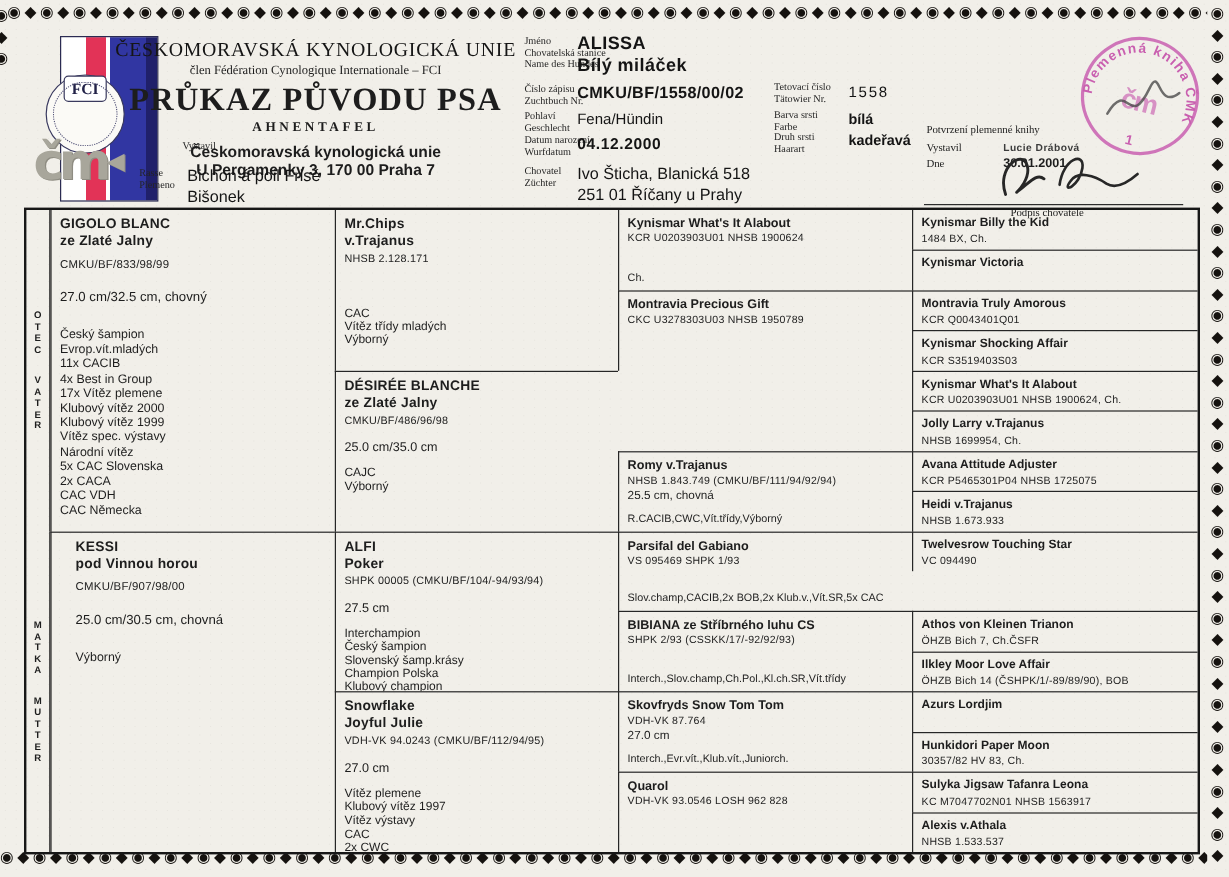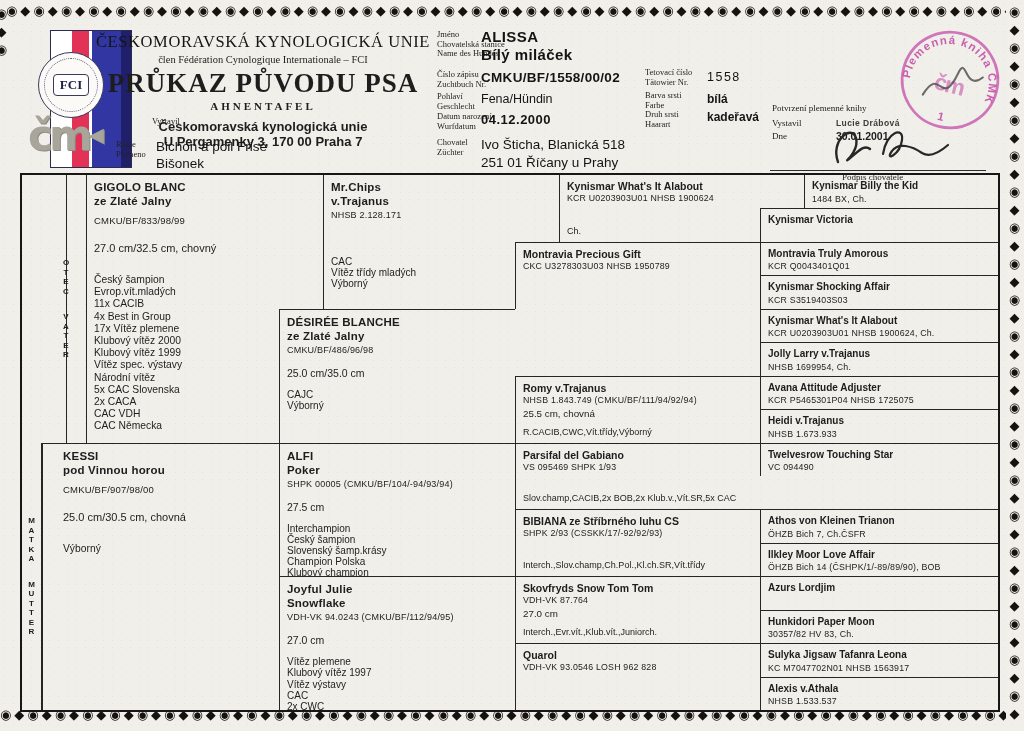--- a/index.html
+++ b/index.html
@@ -20,22 +20,22 @@
     font-size:13px;letter-spacing:3px;white-space:nowrap;overflow:hidden;line-height:18px;}
   .chain-top{left:6px;top:2px;width:1000px;height:20px;}
   .chain-bottom{left:0px;top:706px;width:1006px;height:22px;}
   .chain-right{right:1px;top:4px;height:722px;width:18px;writing-mode:vertical-rl;}
   .chain-left{left:-6px;top:6px;height:52px;width:16px;writing-mode:vertical-rl;}
 
   
   .logo{position:absolute;left:36px;top:30px;width:104px;height:140px;}
   .logo .flag{position:absolute;left:14px;top:0;width:82px;height:138px;border:1px solid #2b2b52;
     background:linear-gradient(90deg,#ffffff 0 26%,#e23357 26% 47%,#ffffff 47% 51%,#3136a2 51% 88%,#20206a 88% 100%);}
-  .logo .fci-circle{position:absolute;left:2px;top:22px;width:66px;height:66px;border-radius:50%;
-    background:#fbfaf6;border:1.6px solid #39395f;display:flex;align-items:center;justify-content:center;}
+  .logo .fci-circle{position:absolute;left:2px;top:32px;width:66px;height:66px;border-radius:50%;
+    background:#fbfaf6;border:1.6px solid #39395f;display:flex;align-items:flex-start;justify-content:center;}
   .logo .fci-ring{position:absolute;inset:5px;border-radius:50%;border:1px dotted #55557a;}
   .logo .fci-box{border:1.4px solid #3a3a5e;border-radius:4px;padding:2px 6px;
     font-family:"Liberation Serif","DejaVu Serif",serif;font-weight:bold;font-size:13px;color:#222248;background:#fff;}
   .logo .cmku-mark{position:absolute;left:-8px;top:84px;font-weight:bold;font-size:42px;line-height:40px;
     color:#a8a69b;letter-spacing:-4px;text-shadow:1px 1px 0 #8e8c82;font-family:"DejaVu Sans",sans-serif;}
   .logo .cmku-arrow{font-size:30px;vertical-align:6px;letter-spacing:0;}
 
   .org-block{position:absolute;left:92px;top:32px;width:342px;text-align:center;}
   .org-name{font-family:"Liberation Serif","DejaVu Serif",serif;font-size:16.5px;letter-spacing:.6px;color:#151515;}
   .org-sub{font-family:"Liberation Serif","DejaVu Serif",serif;font-size:10.5px;margin-top:2px;}
@@ -74,21 +74,21 @@
   .ped-grid{position:absolute;left:20px;top:173px;width:980px;height:539px;
     border:2.4px solid #171717;display:grid;
     grid-template-columns:20px 237px 236px 245px 1fr;
     grid-template-rows:repeat(16,1fr);background:transparent;}
   .plabel{grid-column:1;border-right:1.4px solid #262626;display:flex;flex-direction:column;
     align-items:center;justify-content:center;gap:16px;}
   .plabel .axis-word{display:flex;flex-direction:column;align-items:center;font-size:8px;
     font-weight:bold;line-height:9.5px;letter-spacing:0;}
   .pcell{border-top:1.4px solid #262626;border-left:1.4px solid #262626;
     padding:5px 7px;display:flex;flex-direction:column;overflow:hidden;}
-  .pcell.row1,.plabel.row1{border-top:none;margin-left:44px;}
+  .pcell.row1,.plabel.row1{border-top:none;}
   .pname{font-weight:bold;}
   .g1 .pname,.g2 .pname{font-size:11.5px;line-height:14px;letter-spacing:.2px;}
   .g3 .pname{font-size:10.5px;line-height:12px;}
   .g4 .pname{font-size:10px;line-height:11.5px;}
   .preg{font-size:9px;color:#222;letter-spacing:.2px;}
   .g1 .preg{margin-top:7px;font-size:9.5px;}
   .g2 .preg{margin-top:2px;}
   .g3 .preg{margin-top:1px;font-size:8.8px;}
   .g4 .preg{margin-top:2px;font-size:8.8px;}
   .psize{font-size:10.5px;}
@@ -291,22 +291,22 @@
       <div class="ptitles">
         <div>Interchampion</div>
         <div>Český šampion</div>
         <div>Slovenský šamp.krásy</div>
         <div>Champion Polska</div>
         <div>Klubový champion</div>
       </div>
     </div>
     <div class="pcell g2" style="grid-area: 13 / 3 / span 4;">
       <div class="pname">
+        <div>Snowflake</div>
         <div>Joyful Julie</div>
-        <div>Snowflake</div>
       </div>
       <div class="preg">VDH-VK 94.0243 (CMKU/BF/112/94/95)</div>
       <div class="psize">27.0 cm</div>
       <div class="ptitles">
         <div>Vítěz plemene</div>
         <div>Klubový vítěz 1997</div>
         <div>Vítěz výstavy</div>
         <div>CAC</div>
         <div>2x CWC</div>
       </div>

